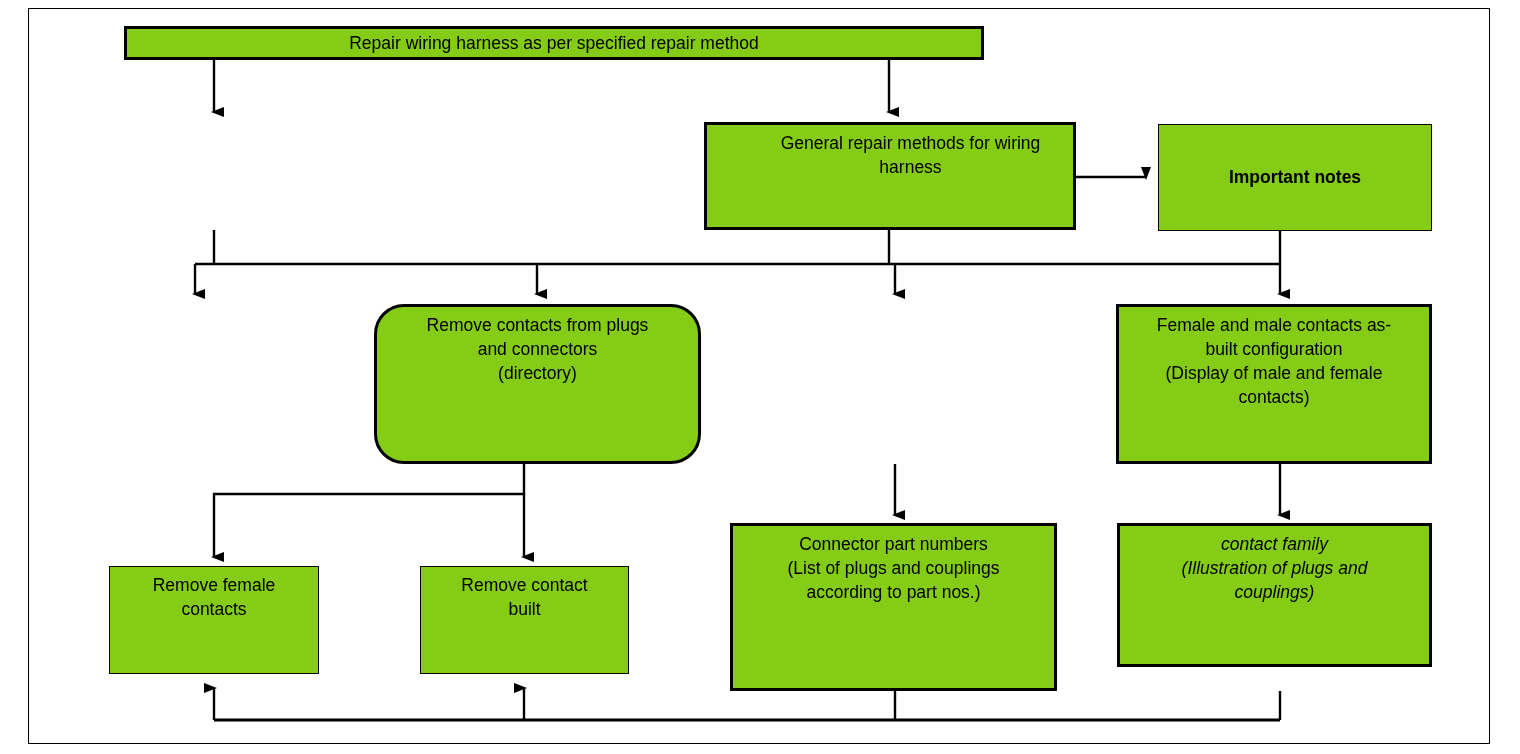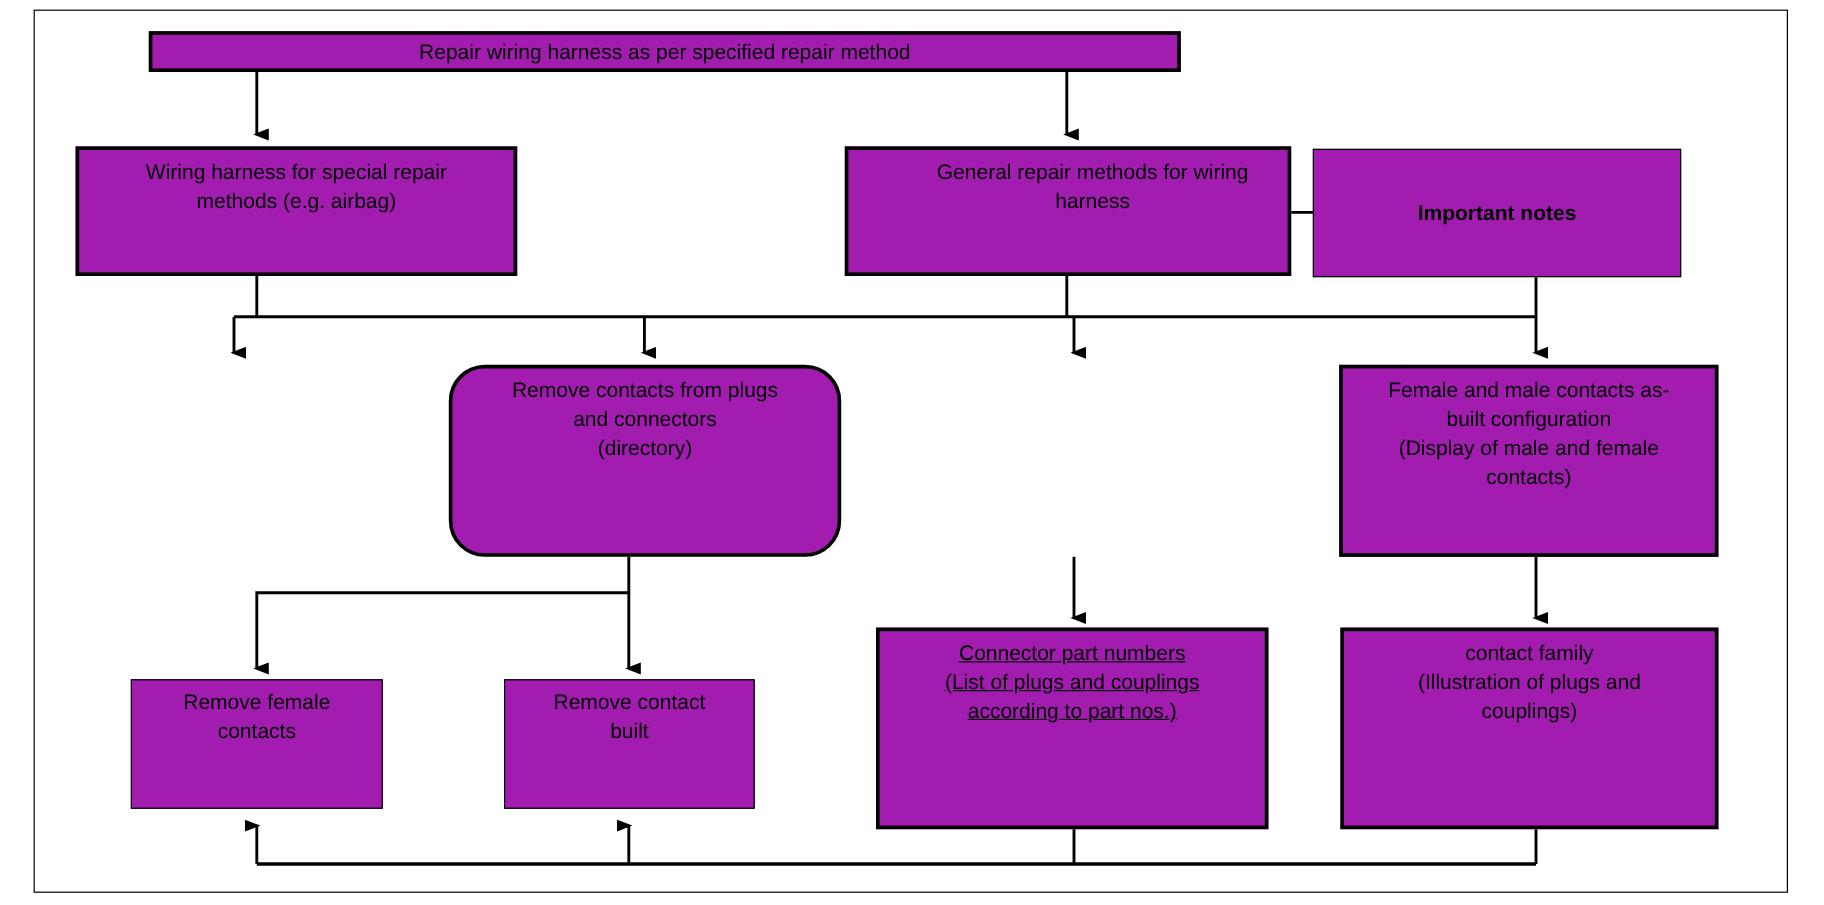--- a/index.html
+++ b/index.html
@@ -28,21 +28,21 @@
     left: 28px;
     top: 8px;
     width: 1462px;
     height: 736px;
     border: 1px solid #000000;
     box-sizing: border-box;
   }
   .node {
     position: absolute;
     box-sizing: border-box;
-    background: #a21caf;
+    background: #84cc16;
     border: 1px solid #000000;
     display: flex;
     justify-content: center;
     align-items: flex-start;
     text-align: center;
   }
   .node.thick {
     border-width: 3px;
   }
   .node .label {
@@ -117,31 +117,27 @@
       <path d="M214,720 L1280,720" stroke-width="2.8"></path>
       <path d="M214,720 L214,688" marker-end="url(#arrowUp)"></path>
       <path d="M524,720 L524,688" marker-end="url(#arrowUp)"></path>
     </g>
   </svg>
 
   <div class="node thick vcenter" style="left:124px; top:26px; width:860px; height:34px;">
     <span class="label">Repair wiring harness as per specified repair method</span>
   </div>
 
-  <div class="node thick" style="left:63px; top:122px; width:368px; height:108px;">
-    <span class="label">Wiring harness for special repair
-methods (e.g. airbag)</span>
-  </div>
 
   <div class="node thick" style="left:704px; top:122px; width:372px; height:108px;padding-left:41px;">
     <span class="label">General repair methods for wiring
 harness</span>
   </div>
 
-  <div class="node bold vcenter" style="left:1094px; top:124px; width:307px; height:107px;">
+  <div class="node bold vcenter" style="left:1158px; top:124px; width:274px; height:107px;">
     <span class="label">Important notes</span>
   </div>
 
 
   <div class="node thick" style="left:374px; top:304px; width:327px; height:160px;border-radius:30px;">
     <span class="label">Remove contacts from plugs
 and connectors
 (directory)</span>
   </div>
 
@@ -156,25 +152,25 @@
   <div class="node" style="left:109px; top:566px; width:210px; height:108px;">
     <span class="label">Remove female
 contacts</span>
   </div>
 
   <div class="node" style="left:420px; top:566px; width:209px; height:108px;">
     <span class="label">Remove contact
 built</span>
   </div>
 
-  <div class="node thick" style="left:730px; top:523px; width:327px; height:168px;text-decoration:underline;">
+  <div class="node thick" style="left:730px; top:523px; width:327px; height:168px;">
     <span class="label">Connector part numbers
 (List of plugs and couplings
 according to part nos.)</span>
   </div>
 
-  <div class="node thick" style="left:1117px; top:523px; width:315px; height:168px;">
+  <div class="node thick" style="left:1117px; top:523px; width:315px; height:144px;font-style:italic;">
     <span class="label">contact family
 (Illustration of plugs and
 couplings)</span>
   </div>
 
 </div>
 
 </body></html>

